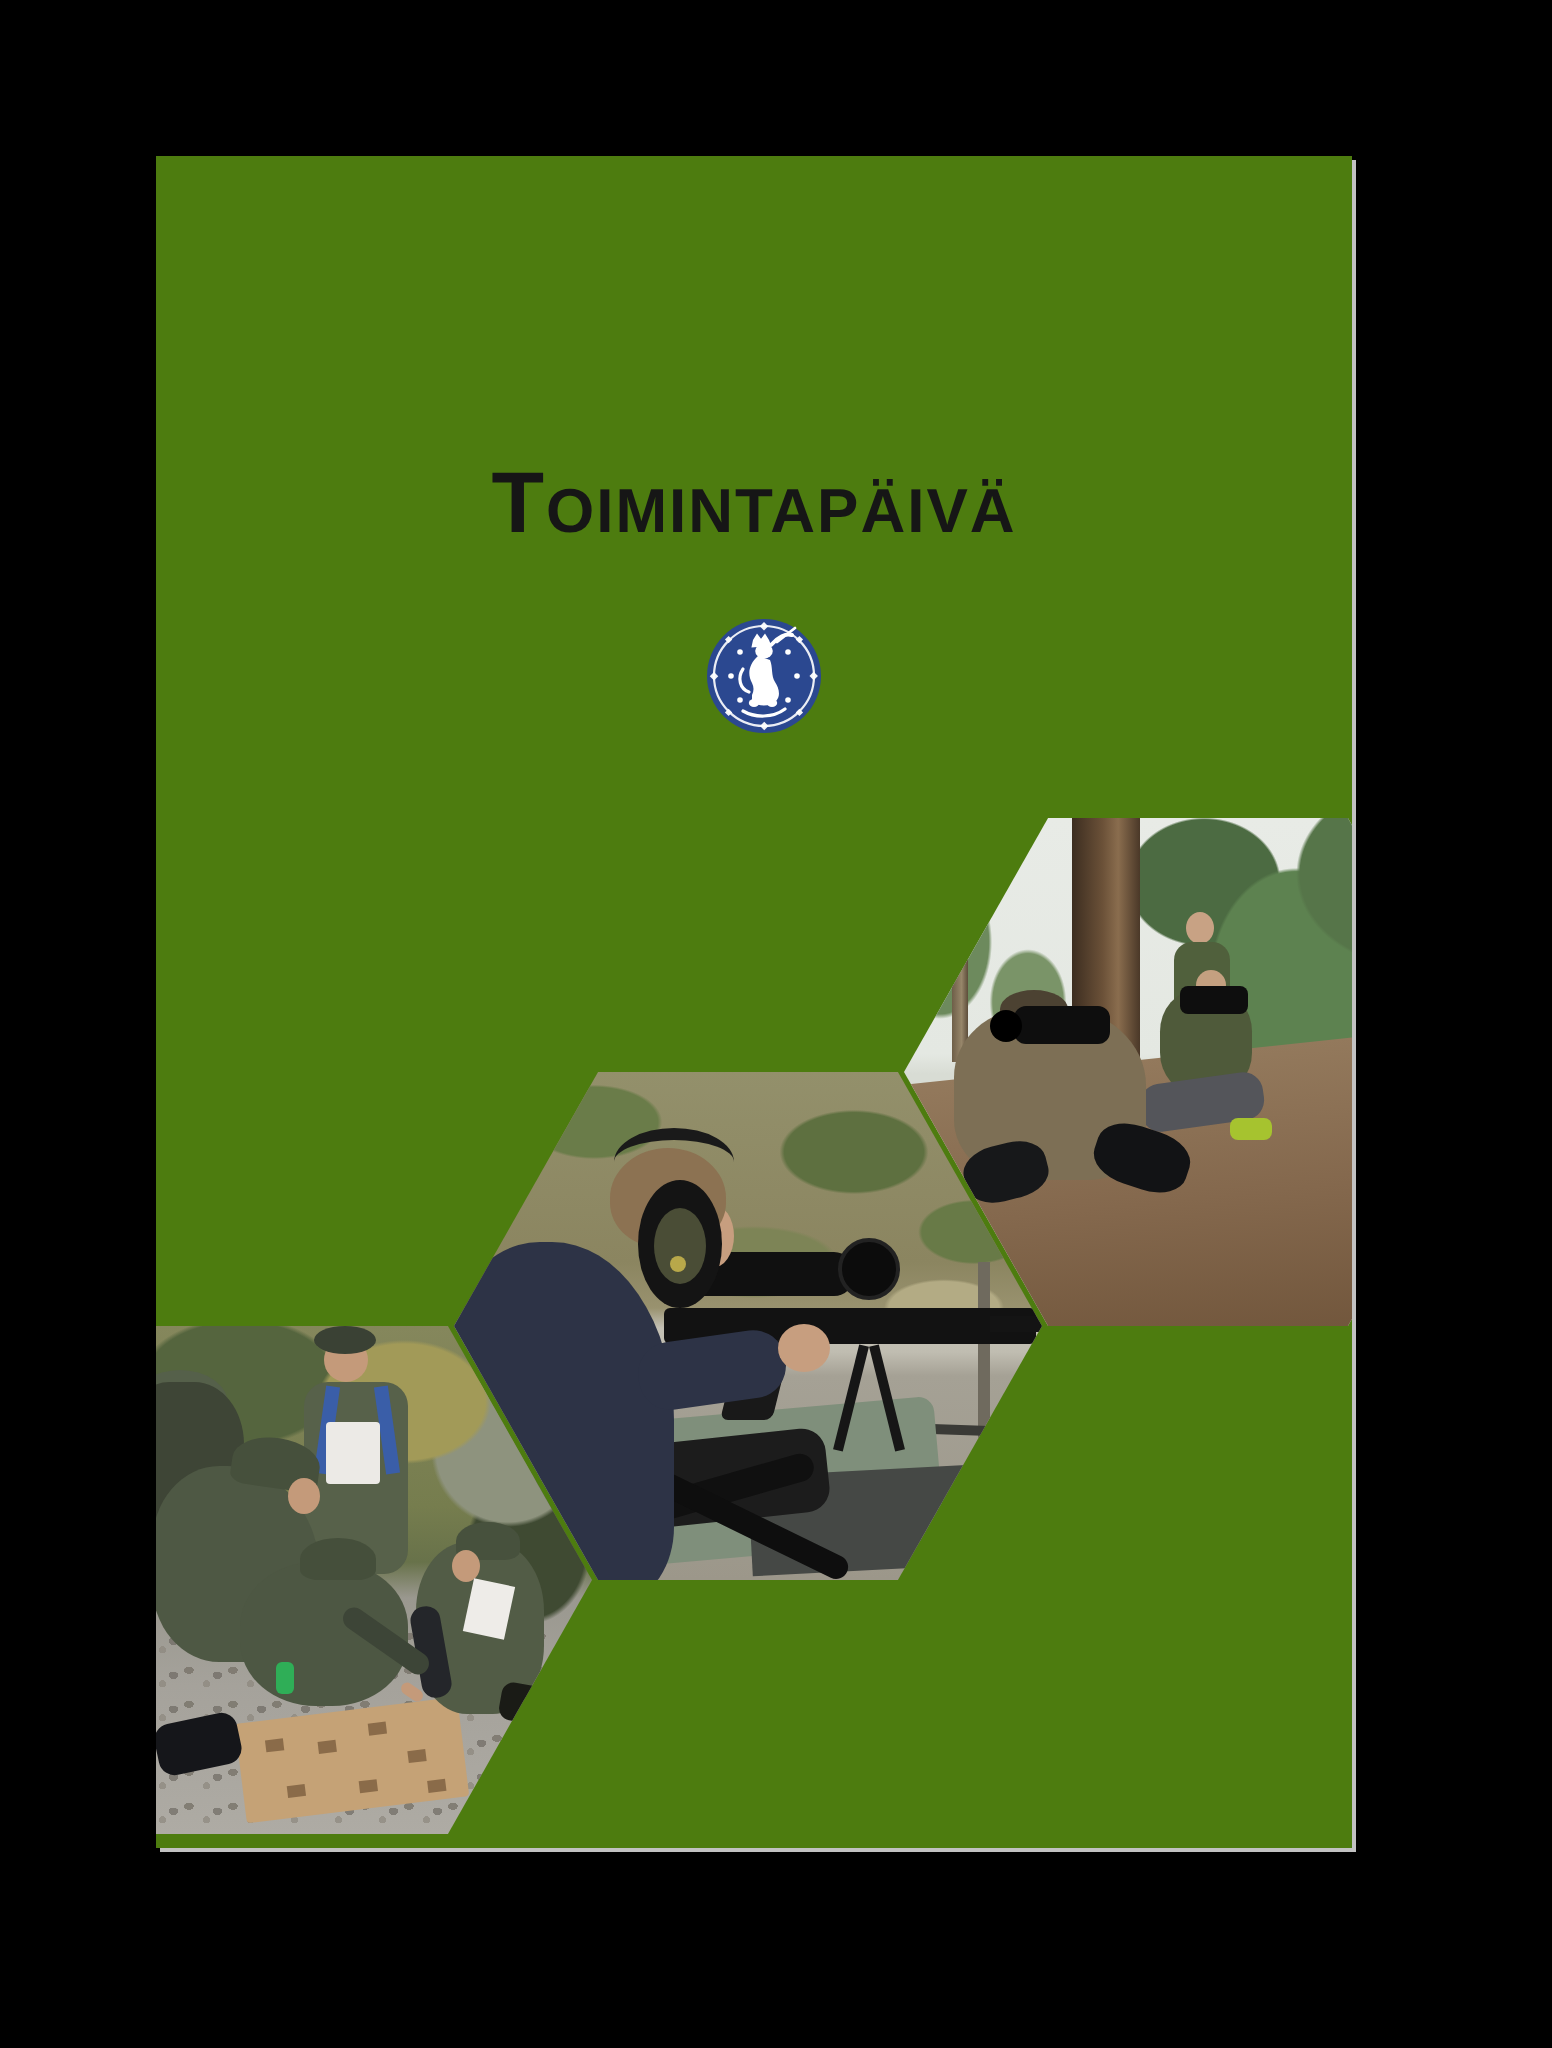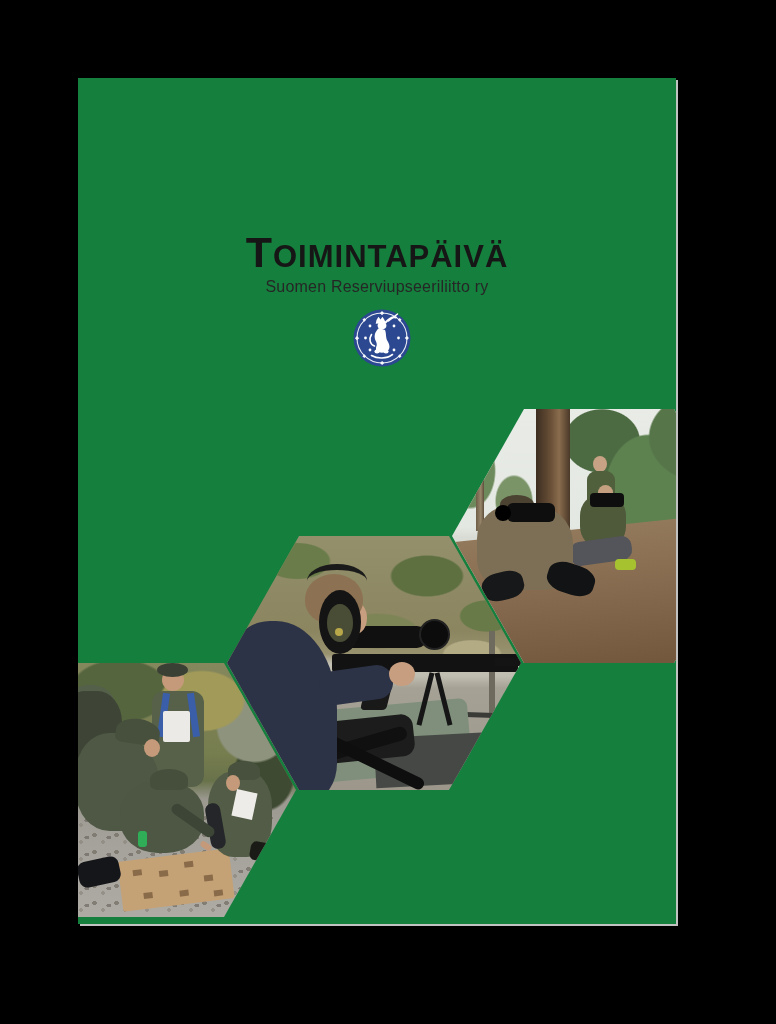--- a/index.html
+++ b/index.html
@@ -1,19 +1,19 @@
 <!DOCTYPE html>
 <html><head>
 <meta charset="utf-8">
 <title></title>
 <style>
   html,body{margin:0;padding:0;background:#000;}
   .stage{position:relative;width:776px;height:1024px;background:#000;overflow:hidden;
          font-family:"Liberation Sans", sans-serif;}
-  .page{position:absolute;left:78px;top:78px;width:598px;height:846px;background:#15803d;
+  .page{position:absolute;left:78px;top:78px;width:598px;height:846px;background:#4d7c0f;
         overflow:hidden;box-shadow:2px 2px 0 0 #c2c2c2;}
 
   
   .title{position:absolute;left:0;top:150px;width:100%;margin:0;text-align:center;
          font-size:31px;font-weight:700;color:#161616;letter-spacing:1px;line-height:1.15;}
   .title::first-letter{font-size:43px;}
   .subtitle{position:absolute;left:0;top:200px;width:100%;text-align:center;
             font-size:16px;font-weight:500;color:#262626;letter-spacing:0.2px;}
 
   
@@ -167,21 +167,20 @@
       transform:rotate(10deg);}
   .bl-gravel{left:0;top:150px;width:100%;height:104px;}
 </style>
 </head>
 <body>
 
 <div class="stage">
   <div class="page">
 
     <h1 class="title">TOIMINTAPÄIVÄ</h1>
-    <div class="subtitle">Suomen Reserviupseeriliitto ry</div>
 
     <div class="logo" role="img" aria-label="Suomen Reserviupseeriliitto emblem - white lion on blue disc">
       <svg viewBox="0 0 60 62" xmlns="http://www.w3.org/2000/svg">
         <circle cx="30" cy="31" r="28.5" fill="#2b4890"></circle>
         <circle cx="30" cy="31" r="25" fill="none" stroke="#ffffff" stroke-width="1.1" opacity="0.9"></circle>
         <g fill="#ffffff" opacity="0.95">
           <rect x="28.6" y="4.6" width="3" height="3" transform="rotate(45 30 6)"></rect>
           <rect x="28.6" y="54.4" width="3" height="3" transform="rotate(45 30 56)"></rect>
           <rect x="3.6" y="29.6" width="3" height="3" transform="rotate(45 5 31)"></rect>
           <rect x="53.4" y="29.6" width="3" height="3" transform="rotate(45 55 31)"></rect>

